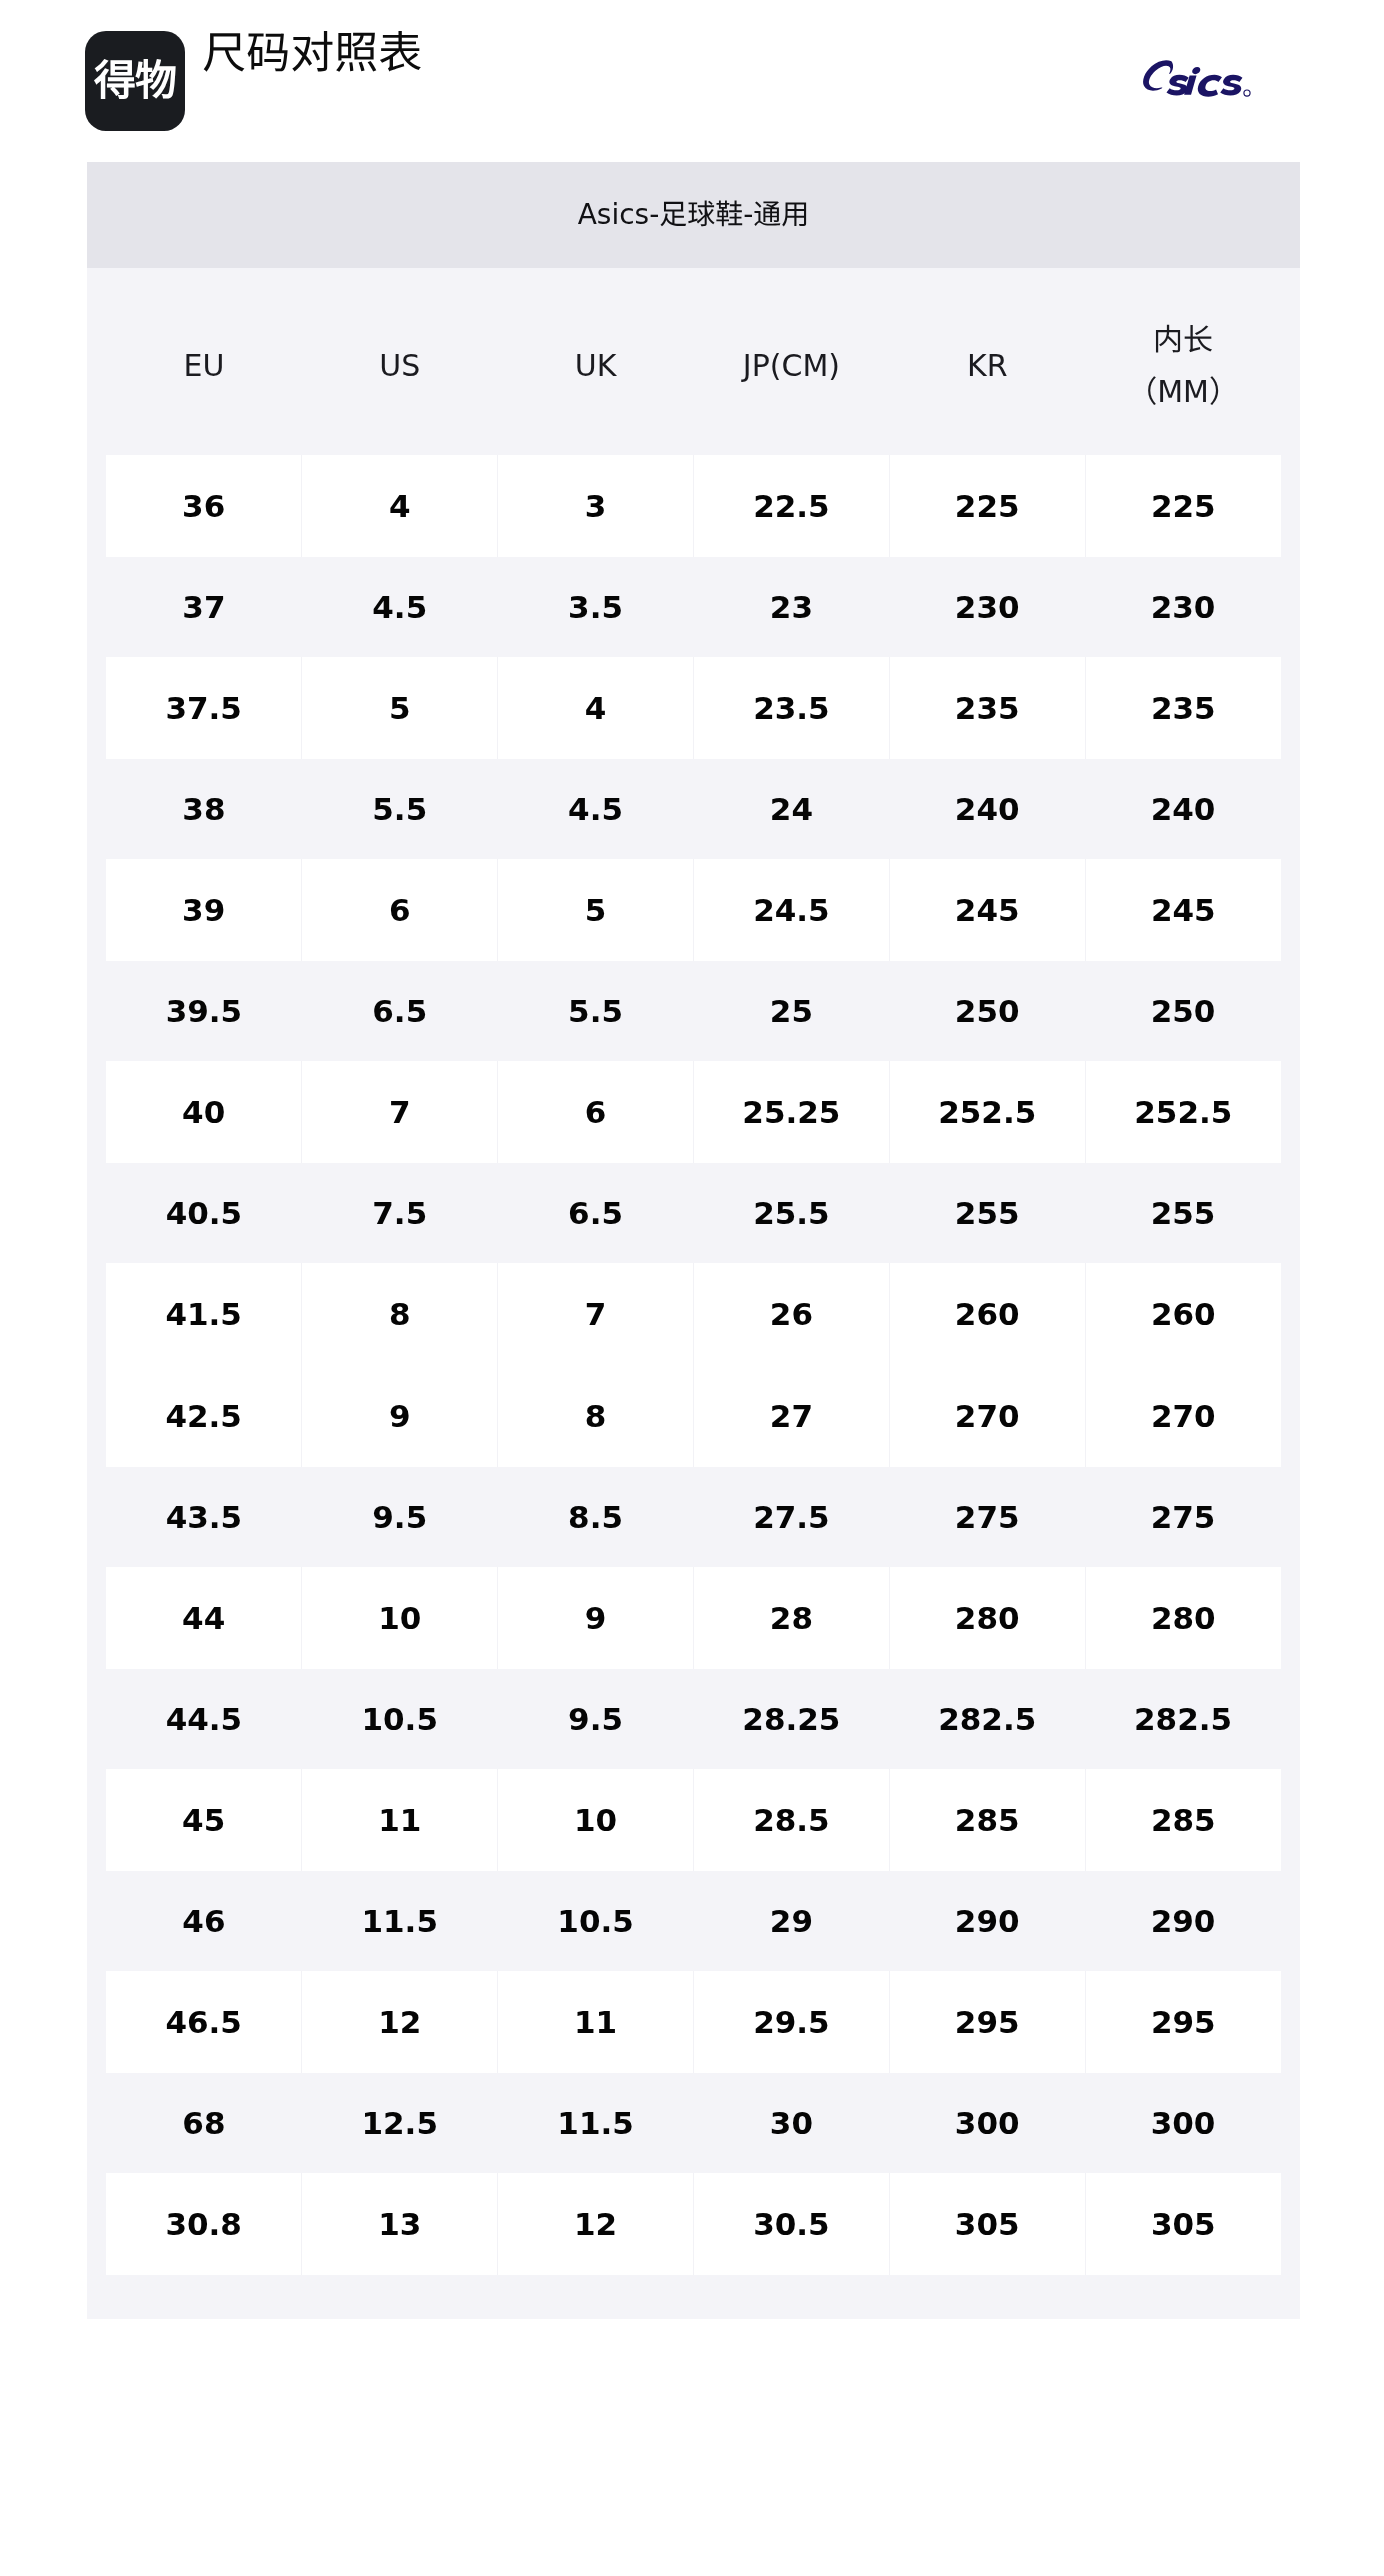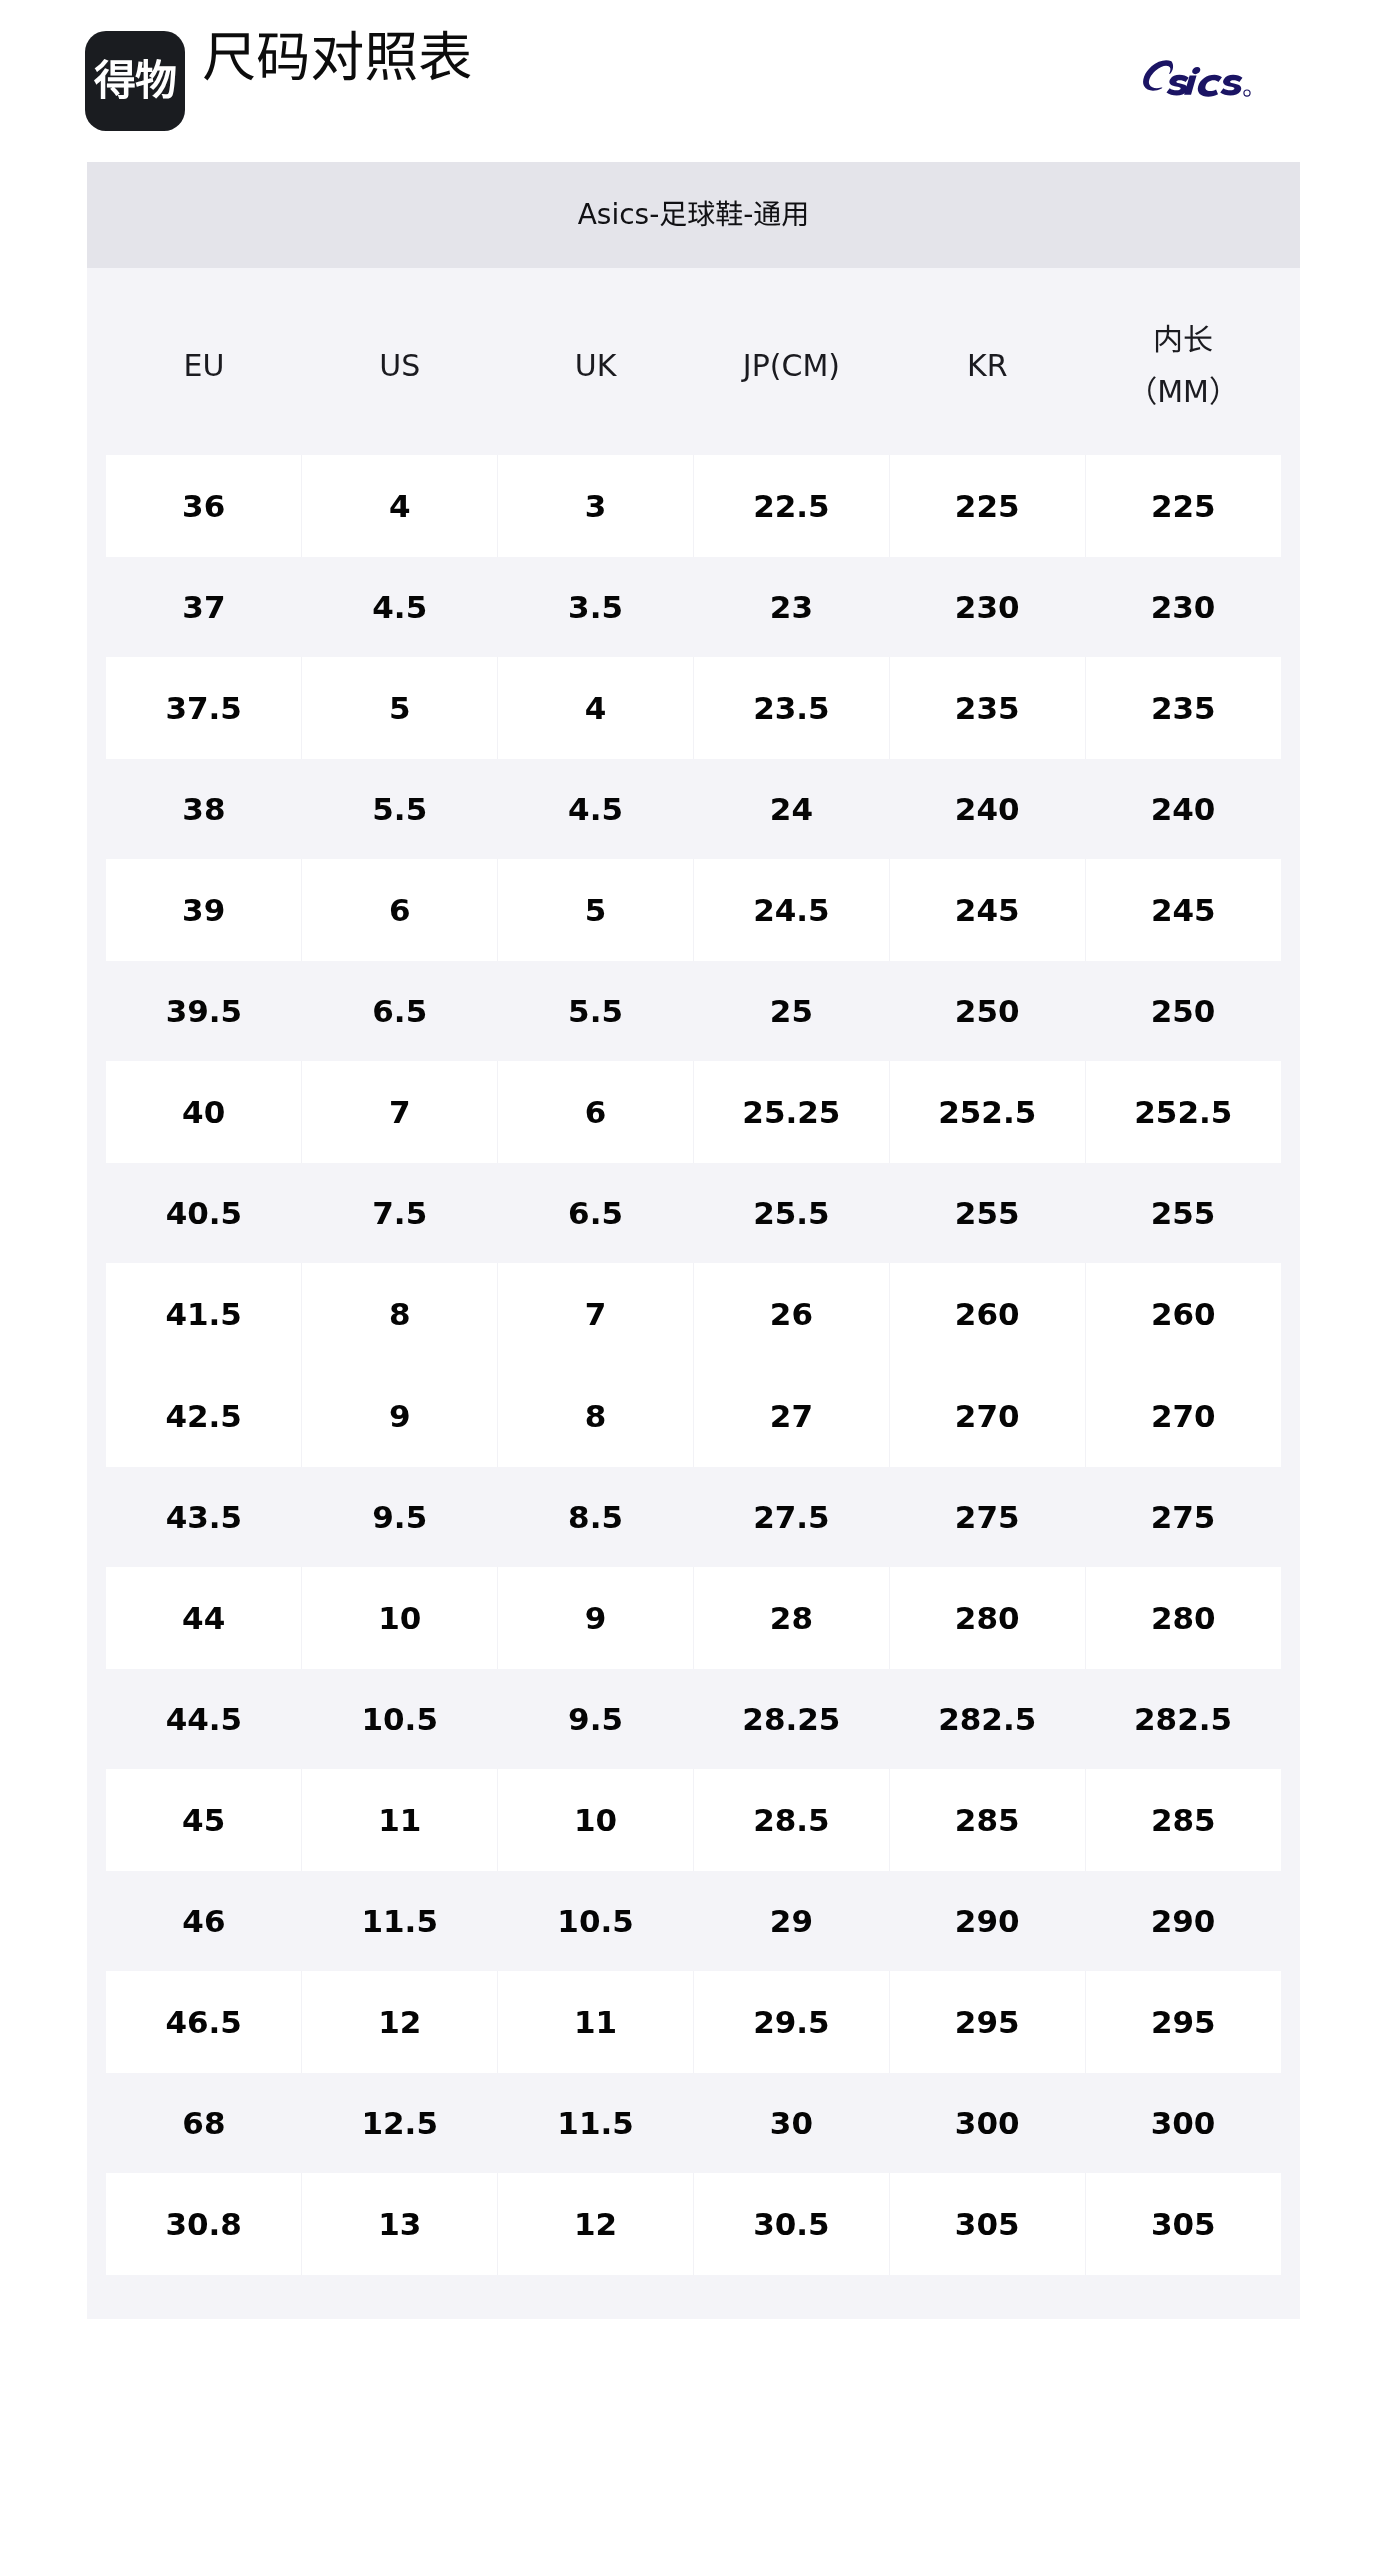--- a/index.html
+++ b/index.html
@@ -43,21 +43,21 @@
   }
   .app-logo-text {
     color: #ffffff;
     font-size: 42px;
     font-weight: 700;
     letter-spacing: -1px;
     line-height: 1;
     font-family: "DejaVu Sans", "Liberation Sans", sans-serif;
   }
   .page-title {
-    font-size: 54px;
+    font-size: 44px;
     font-weight: 400;
     line-height: 1;
     color: #0c0c0c;
     letter-spacing: 0px;
     white-space: nowrap;
     font-family: "DejaVu Sans", "Liberation Sans", sans-serif;
   }
   .brand-logo {
     position: absolute;
     right: 83px;

